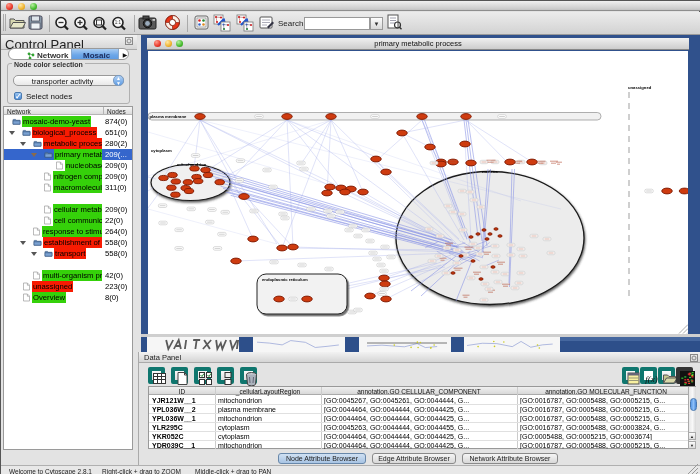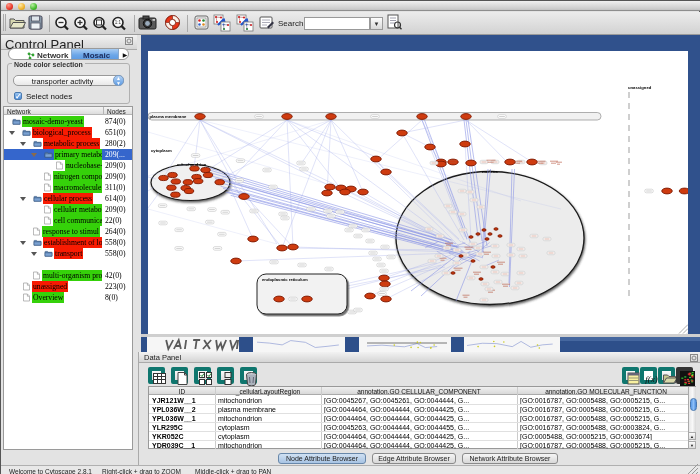--- a/index.html
+++ b/index.html
@@ -32,21 +32,21 @@
 #tab-arr { position:absolute; left:111px; top:0; width:10px; height:12px; font-size:6px; color:#111; text-align:center; line-height:12px; }
 #fieldset { left:6px; top:28px; width:123px; height:41px; border:1px solid #b0b0b0; border-radius:3px; }
 #fieldlegend { left:11px; top:26px; background:#e3e3e3; padding:0 2px; font-size:7px; font-weight:bold; color:#333; }
 #combo { left:12px; top:40px; width:111px; height:11px; background:linear-gradient(#ffffff,#e8e8e8); border:1px solid #9a9a9a; border-radius:5px; font-size:7.5px; color:#111; text-align:center; padding:1px 14px 0 2px; }
 #combobtn { left:112px; top:40px; width:11px; height:11px; background:linear-gradient(#b4d2f4,#5e9ce4); border:1px solid #7a9cc4; border-radius:5px; color:#fff; font-size:5px; text-align:center; line-height:5px; }
 #checkbox { left:13px; top:57px; width:8px; height:8px; background:linear-gradient(#9cc6f0,#4a8ad8); border:1px solid #4a7ab0; border-radius:2px; color:#fff; font-size:8px; line-height:8px; text-align:center; font-weight:bold; }
 #checklbl { left:25px; top:57px; font-size:8px; color:#111; }
 
 #treepanel { left:2px; top:71px; width:130px; height:344px; background:#fff; border:1px solid #9a9a9a; }
 #treehead { left:0px; top:0px; width:128px; height:8px; background:linear-gradient(#f5f5f5,#dcdcdc); border-bottom:1px solid #b5b5b5; font-size:6.5px; color:#222; }
-.trow { position:absolute; left:0; width:128px; height:11px; font-size:7.7px; color:#000; white-space:nowrap;font-family:Liberation Serif, serif; }
+.trow { position:absolute; left:0; width:128px; height:11px; font-size:7.7px; color:#000; white-space:nowrap; }
 .trow .lbl { position:absolute; top:0px; height:11px; line-height:11px; padding:0 1px; overflow:hidden; }
 .trow .num { position:absolute; left:101px; top:0; line-height:11px; }
 .arrow { position:absolute; top:3.5px; width:0; height:0; border-left:3px solid transparent; border-right:3px solid transparent; border-top:4.5px solid #555; }
 .folder { position:absolute; top:1.5px; width:9px; height:7px; }
 .ficon { position:absolute; top:1px; width:7px; height:9px; }
 
 
 #netwin { left:140px; top:34px; width:560px; height:316px; }
 #netborder { left:0; top:0; width:560px; height:316px; background:#30518c; }
 #nettitle { left:6px; top:3px; width:542px; height:12px; background:linear-gradient(#f0f0f0,#cdcdcd); border-bottom:1px solid #888; }
@@ -281,29 +281,20 @@
           <div class="num" style="color:#000">209(0)</div>
         </div>
 <div class="trow" style="top:75px">
           <svg class="ficon" style="left:40px" width="8" height="9" viewBox="0 0 8 9">
             <path d="M0.5 0.5 L5 0.5 L7.5 3 L7.5 8.5 L0.5 8.5 Z" fill="#fff" stroke="#999" stroke-width="0.8"></path>
             <path d="M5 0.5 L5 3 L7.5 3" fill="#eee" stroke="#999" stroke-width="0.8"></path>
           </svg>
           <div class="lbl" style="left:49px;max-width:49px;background:#35d10a;">macromolecule</div>
           <div class="num" style="color:#000">311(0)</div>
         </div>
-<div class="trow" style="top:86px">
-          <div class="arrow" style="left:16px;border-top-color:#555"></div>
-          <svg class="folder" style="left:29px" width="9" height="8" viewBox="0 0 9 8">
-            <path d="M0.5 2 L0.5 7 L8.5 7 L8.5 2.6 L4.2 2.6 L3.4 1.6 L0.9 1.6 Z" fill="#6b92c2" stroke="#35557e" stroke-width="0.7"></path>
-            <rect x="0.5" y="3.3" width="8" height="3.7" fill="#7ba2d2" stroke="#35557e" stroke-width="0.7"></rect>
-          </svg>
-          <div class="lbl" style="left:39px;max-width:59px;background:#f81b02;">cellular process</div>
-          <div class="num" style="color:#000">614(0)</div>
-        </div>
 <div class="trow" style="top:97px">
           <svg class="ficon" style="left:40px" width="8" height="9" viewBox="0 0 8 9">
             <path d="M0.5 0.5 L5 0.5 L7.5 3 L7.5 8.5 L0.5 8.5 Z" fill="#fff" stroke="#999" stroke-width="0.8"></path>
             <path d="M5 0.5 L5 3 L7.5 3" fill="#eee" stroke="#999" stroke-width="0.8"></path>
           </svg>
           <div class="lbl" style="left:49px;max-width:49px;background:#35d10a;">cellular metabo</div>
           <div class="num" style="color:#000">209(0)</div>
         </div>
 <div class="trow" style="top:108px">
           <svg class="ficon" style="left:40px" width="8" height="9" viewBox="0 0 8 9">
@@ -361,20 +352,26 @@
             <path d="M5 0.5 L5 3 L7.5 3" fill="#eee" stroke="#999" stroke-width="0.8"></path>
           </svg>
           <div class="lbl" style="left:28px;max-width:70px;background:#35d10a;">Overview</div>
           <div class="num" style="color:#000">8(0)</div>
         </div>
         </div>
   </div>
 
   <div id="netwin" class="abs">
     <div id="netborder" class="abs"></div>
+    <div id="nettitle" class="abs">
+      <div class="light l-red" style="left:7px;top:2px"></div>
+      <div class="light l-yel" style="left:18px;top:2px"></div>
+      <div class="light l-grn" style="left:29px;top:2px"></div>
+      <div class="title">primary metabolic process</div>
+    </div>
     <div id="netcanvas" class="abs"><svg width="540" height="283" viewBox="147 50 540 283">
 <defs>
             <filter id="sh" x="-30%" y="-30%" width="170%" height="170%">
               <feDropShadow dx="1.6" dy="1.8" stdDeviation="0.7" flood-color="#444" flood-opacity="0.75"></feDropShadow>
             </filter>
             <filter id="sh2" x="-30%" y="-30%" width="170%" height="170%">
               <feDropShadow dx="0.8" dy="1.6" stdDeviation="0.9" flood-color="#333" flood-opacity="0.8"></feDropShadow>
             </filter>
           </defs>
 <rect x="147" y="111.5" width="453" height="7.5" rx="3.7" fill="#f1f1f1" stroke="#9a9a9a" stroke-width="0.8"></rect>

